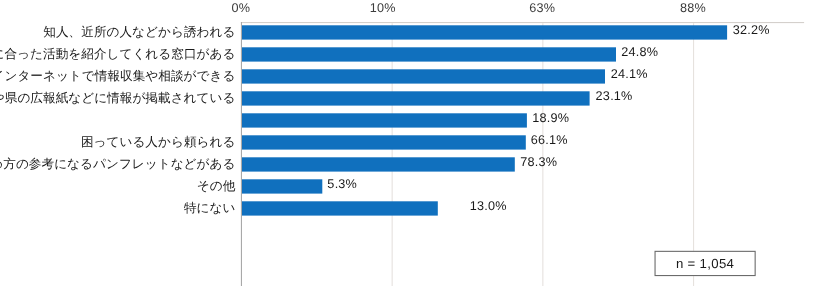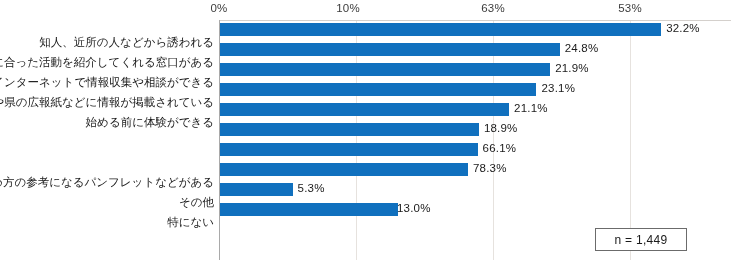--- a/index.html
+++ b/index.html
@@ -84,21 +84,20 @@
   }
   .cat-label {
     position: absolute;
     right: 526px;   
     top: 2px;
     font-size: 11.5px;
     line-height: 16px;
     color: #1a1a1a;
     white-space: nowrap;
     text-align: center;
-    margin-top: 12px;
   }
   .bar-wrap {
     position: absolute;
     left: 220px;
     top: 3px;
     height: 13px;
   }
   .bar {
     height: 13px;
     background: #1070be;
@@ -133,21 +132,21 @@
 </style>
 </head>
 <body>
 
 <div id="chart-root">
 
   <div class="axis-top">
     <span class="tick-label" style="left:219px;">0%</span>
     <span class="tick-label" style="left:348px;">10%</span>
     <span class="tick-label" style="left:493px;">63%</span>
-    <span class="tick-label" style="left:630px;">53%</span>
+    <span class="tick-label" style="left:630px;">88%</span>
   </div>
 
   <div class="plot">
     <div class="plot-topline"></div>
     <div class="axis-line"></div>
     <div class="gridline" style="left:137px;"></div>
     <div class="gridline" style="left:274px;"></div>
     <div class="gridline" style="left:411px;"></div>
   </div>
 
@@ -164,43 +163,37 @@
         <div class="bar-wrap" style="width: 339.76px;">
           <div class="bar" style="width: 339.76px; background: rgb(16, 112, 190);"></div>
         </div>
         <div class="bar-value" style="left: 564.76px;">24.8%</div>
       </div>
       <div class="row">
         <div class="cat-label">インターネットで情報収集や相談ができる</div>
         <div class="bar-wrap" style="width: 330.17px;">
           <div class="bar" style="width: 330.17px; background: rgb(16, 112, 190);"></div>
         </div>
-        <div class="bar-value" style="left: 555.17px;">21.9%</div>
+        <div class="bar-value" style="left: 555.17px;">24.1%</div>
       </div>
       <div class="row">
         <div class="cat-label">市町村や県の広報紙などに情報が掲載されている</div>
         <div class="bar-wrap" style="width: 316.47px;">
           <div class="bar" style="width: 316.47px; background: rgb(16, 112, 190);"></div>
         </div>
         <div class="bar-value" style="left: 541.47px;">23.1%</div>
       </div>
       <div class="row">
-        <div class="cat-label">始める前に体験ができる</div>
-        <div class="bar-wrap" style="width: 289.07px;">
-          <div class="bar" style="width: 289.07px; background: rgb(16, 112, 190);"></div>
-        </div>
-        <div class="bar-value" style="left: 514.07px;">21.1%</div>
-      </div>
-      <div class="row">
         <div class="bar-wrap" style="width: 258.93px;">
           <div class="bar" style="width: 258.93px; background: rgb(16, 112, 190);"></div>
         </div>
         <div class="bar-value" style="left: 483.93px;">18.9%</div>
       </div>
       <div class="row">
+        <div class="cat-label">困っている人から頼られる</div>
         <div class="bar-wrap" style="width: 257.56px;">
           <div class="bar" style="width: 257.56px; background: rgb(16, 112, 190);"></div>
         </div>
         <div class="bar-value" style="left: 482.56px;">66.1%</div>
       </div>
       <div class="row">
         <div class="cat-label">始め方の参考になるパンフレットなどがある</div>
         <div class="bar-wrap" style="width: 247.97px;">
           <div class="bar" style="width: 247.97px; background: rgb(16, 112, 190);"></div>
         </div>
@@ -211,21 +204,21 @@
         <div class="bar-wrap" style="width: 72.61px;">
           <div class="bar" style="width: 72.61px; background: rgb(16, 112, 190);"></div>
         </div>
         <div class="bar-value" style="left: 297.61px;">5.3%</div>
       </div>
       <div class="row">
         <div class="cat-label">特にない</div>
         <div class="bar-wrap" style="width: 178.1px;">
           <div class="bar" style="width: 178.1px; background: rgb(16, 112, 190);"></div>
         </div>
-        <div class="bar-value" style="left: 397px;">13.0%</div>
+        <div class="bar-value" style="left: 427px;">13.0%</div>
       </div>
     </div>
 
   <div class="n-box">
-    <span>n = 1,449</span>
+    <span>n = 1,054</span>
   </div>
 
 </div>
 
 </body></html>

